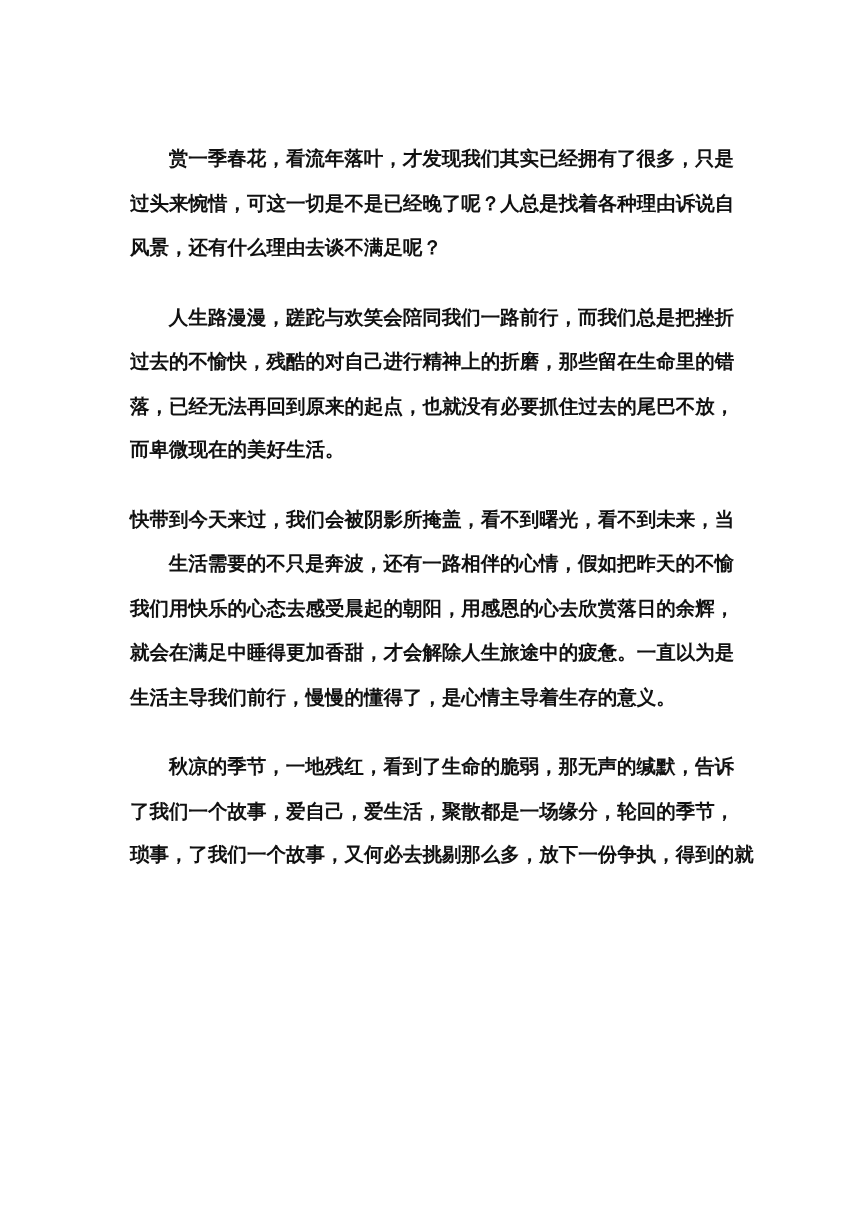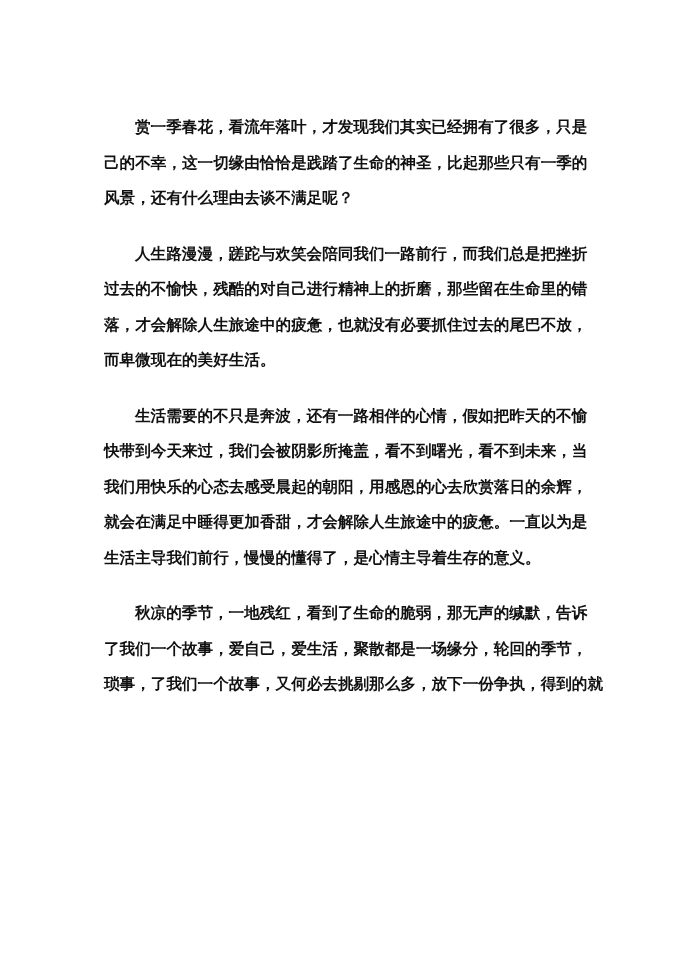--- a/index.html
+++ b/index.html
@@ -56,34 +56,34 @@
     .para { text-indent: 0; }
   </style>
 </head>
 <body>
 
 <div class="page">
   <div class="content">
 
     <p class="para">
       <span class="line first">赏一季春花，看流年落叶，才发现我们其实已经拥有了很多，只是</span>
-      <span class="line">己的不幸，这一切缘由恰恰是践踏了生命的神圣，比起那些只有一季的</span>
+      <span class="line">过头来惋惜，可这一切是不是已经晚了呢？人总是找着各种理由诉说自</span>
       <span class="line last">风景，还有什么理由去谈不满足呢？</span>
     </p>
 
     <p class="para">
       <span class="line first">人生路漫漫，蹉跎与欢笑会陪同我们一路前行，而我们总是把挫折</span>
       <span class="line">过去的不愉快，残酷的对自己进行精神上的折磨，那些留在生命里的错</span>
-      <span class="line">落，才会解除人生旅途中的疲惫，也就没有必要抓住过去的尾巴不放，</span>
+      <span class="line">落，已经无法再回到原来的起点，也就没有必要抓住过去的尾巴不放，</span>
       <span class="line last">而卑微现在的美好生活。</span>
     </p>
 
     <p class="para">
+      <span class="line">快带到今天来过，我们会被阴影所掩盖，看不到曙光，看不到未来，当</span>
       <span class="line first">生活需要的不只是奔波，还有一路相伴的心情，假如把昨天的不愉</span>
-      <span class="line">快带到今天来过，我们会被阴影所掩盖，看不到曙光，看不到未来，当</span>
       <span class="line">我们用快乐的心态去感受晨起的朝阳，用感恩的心去欣赏落日的余辉，</span>
       <span class="line">就会在满足中睡得更加香甜，才会解除人生旅途中的疲惫。一直以为是</span>
       <span class="line last">生活主导我们前行，慢慢的懂得了，是心情主导着生存的意义。</span>
     </p>
 
     <p class="para">
       <span class="line first">秋凉的季节，一地残红，看到了生命的脆弱，那无声的缄默，告诉</span>
       <span class="line">了我们一个故事，爱自己，爱生活，聚散都是一场缘分，轮回的季节，</span>
       <span class="line">琐事，了我们一个故事，又何必去挑剔那么多，放下一份争执，得到的就</span>
     </p>

